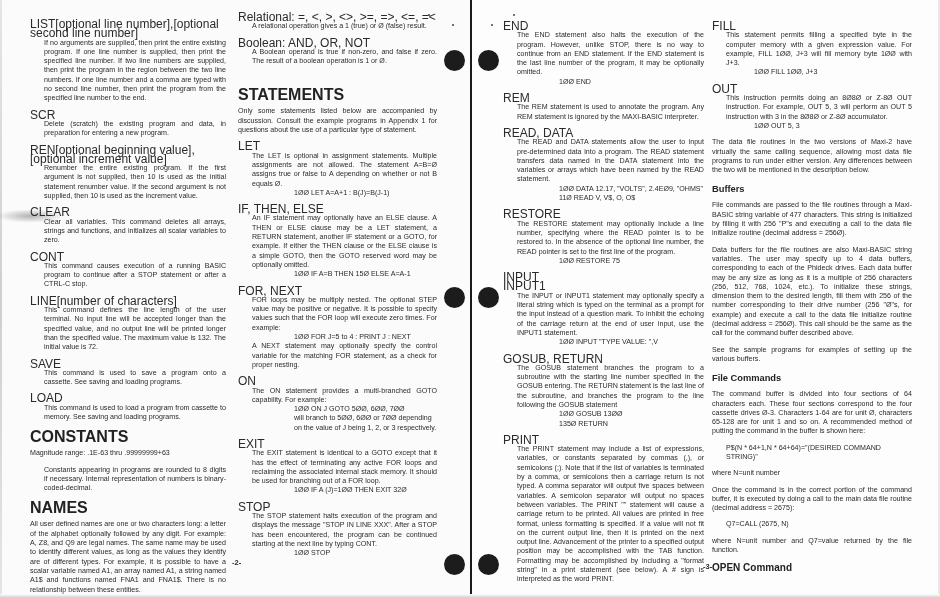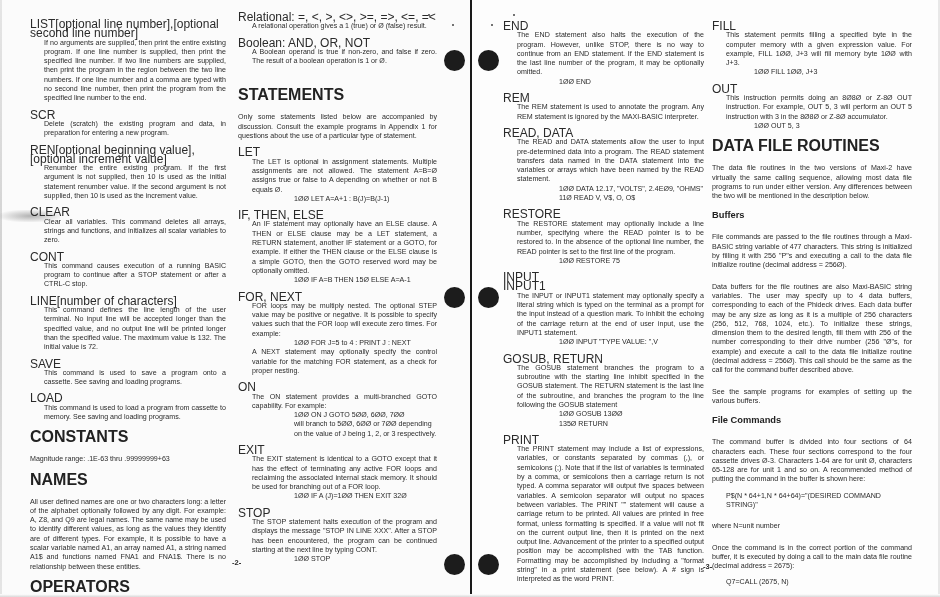--- a/index.html
+++ b/index.html
@@ -25,21 +25,21 @@
   .c2 { left:238px; width:199px; top:13px; }
   .c3 { left:503px; width:201px; top:22px; }
   .c4 { left:712px; width:200px; top:22px; }
   .entry { margin:0 0 7px 0; }
   .term { font-size:12px; }
   .body { padding-left:14px; text-align:justify; }
   .code { padding-left:56px; }
   .h { font-weight:bold; font-size:16px; line-height:13px; margin:8px 0 6px 0; color:#222; }
   .h2 { font-weight:bold; font-size:9.3px; line-height:12px; margin:8px 0 6px 0; color:#222; }
   .h3 { font-weight:bold; font-size:10px; line-height:10px; margin:8px 0 5px 0; color:#222; }
-  .p { text-align:justify; margin:12px 0 7px 0; }
+  .p { text-align:justify; margin:6px 0 7px 0; }
   .indent { padding-left:14px; }
   .code-i { padding-left:14px; margin:0 0 7px 0; }
   .pagenum { position:absolute; font-size:7.5px; font-weight:bold; }
   .hole {
     position:absolute; width:21px; height:21px; border-radius:50%; background:#1c1c1c;
   }
   .smudge {
     position:absolute; left:0; top:210px; width:60px; height:12px;
     background:radial-gradient(ellipse at center, rgba(120,120,120,0.55) 0%, rgba(160,160,160,0.25) 55%, rgba(255,255,255,0) 80%);
   }
@@ -100,20 +100,21 @@
     <div class="term">SAVE</div>
     <div class="body">This command is used to save a program onto a cassette. See saving and loading programs.</div>
   </div>
   <div class="entry">
     <div class="term">LOAD</div>
     <div class="body">This command is used to load a program from cassette to memory. See saving and loading programs.</div>
   </div>
 
   <div class="h">CONSTANTS</div>
   <div class="p">Magnitude range:   .1E-63 thru .99999999+63</div>
+  <div class="p indent">Constants appearing in programs are rounded to 8 digits if necessary. Internal representation of numbers is binary-coded-decimal.</div>
 
   <div class="h">NAMES</div>
   <div class="p">All user defined names are one or two characters long: a letter of the alphabet optionally followed by any digit. For example: A, Z8, and Q9 are legal names. The same name may be used to identify different values, as long as the values they identify are of different types. For example, it is possible to have a scalar variable named A1, an array named A1, a string named A1$ and functions named FNA1 and FNA1$. There is no relationship between these entities.</div>
 
   <div class="h">OPERATORS</div>
 
 </div>
 
 <div class="pagenum" style="left:232px;top:558px;">-2-</div>
 
@@ -186,21 +187,21 @@
     <div class="code">1ØØ RESTORE 75</div>
   </div>
   <div class="entry">
     <div class="term" style="white-space:pre-line;">INPUT
 INPUT1</div>
     <div class="body">The INPUT or INPUT1 statement may optionally specify a literal string which is typed on the terminal as a prompt for the input instead of a question mark. To inhibit the echoing of the carriage return at the end of user input, use the INPUT1 statement.</div>
     <div class="code">1ØØ INPUT "TYPE VALUE: ",V</div>
   </div>
   <div class="entry">
     <div class="term">GOSUB, RETURN</div>
-    <div class="body">The GOSUB statement branches the program to a subroutine with the starting line inhibit specified in the GOSUB statement. The RETURN statement is the last line of the subroutine, and branches the program to the line following the GOSUB statement</div>
+    <div class="body">The GOSUB statement branches the program to a subroutine with the starting line number specified in the GOSUB entering. The RETURN statement is the last line of the subroutine, and branches the program to the line following the GOSUB statement</div>
     <div class="code">1ØØ GOSUB 13ØØ</div>
     <div class="code">135Ø RETURN</div>
   </div>
   <div class="entry">
     <div class="term">PRINT</div>
     <div class="body">The PRINT statement may include a list of expressions, variables, or constants separated by commas (,), or semicolons (;). Note that if the list of variables is terminated by a comma, or semicolons then a carriage return is not typed. A comma separator will output five spaces between variables. A semicolon separator will output no spaces between variables. The PRINT "" statement will cause a carriage return to be printed. All values are printed in free format, unless formatting is specified. If a value will not fit on the current output line, then it is printed on the next output line. Advancement of the printer to a specified output position may be accomplished with the TAB function. Formatting may be accomplished by including a "format string" in a print statement (see below). A # sign is interpreted as the word PRINT.</div>
 
   </div>
 </div>
 
@@ -211,21 +212,20 @@
     <div class="term">FILL</div>
     <div class="body">This statement permits filling a specified byte in the computer memory with a given expression value. For example, FILL 1ØØ, J+3 will fill memory byte 1ØØ with J+3.</div>
     <div class="code" style="padding-left:42px;">1ØØ FILL 1ØØ, J+3</div>
   </div>
   <div class="entry">
     <div class="term">OUT</div>
     <div class="body">This instruction permits doing an 8Ø8Ø or Z-8Ø OUT instruction. For example, OUT 5, 3 will perform an OUT 5 instruction with 3 in the 8Ø8Ø or Z-8Ø accumulator.</div>
     <div class="code" style="padding-left:42px;">1ØØ OUT 5, 3</div>
   </div>
 
-  <div class="h">DATA FILE ROUTINES</div>
   <div class="p">The data file routines in the two versions of Maxi-2 have virtually the same calling sequence, allowing most data file programs to run under either version. Any differences between the two will be mentioned in the description below.</div>
 
   <div class="h2">Buffers</div>
   <div class="p">File commands are passed to the file routines through a Maxi-BASIC string variable of 477 characters. This string is initialized by filling it with 256 "P"s and executing a call to the data file initialize routine (decimal address = 256Ø).</div>
   <div class="p">Data buffers for the file routines are also Maxi-BASIC string variables. The user may specify up to 4 data buffers, corresponding to each of the Phideck drives. Each data buffer may be any size as long as it is a multiple of 256 characters (256, 512, 768, 1024, etc.). To initialize these strings, dimension them to the desired length, fill them with 256 of the number corresponding to their drive number (256 "Ø"s, for example) and execute a call to the data file initialize routine (decimal address = 256Ø). This call should be the same as the call for the command buffer described above.</div>
   <div class="p">See the sample programs for examples of setting up the various buffers.</div>
 
   <div class="h2">File Commands</div>
   <div class="p">The command buffer is divided into four sections of 64 characters each. These four sections correspond to the four cassette drives Ø-3. Characters 1-64 are for unit Ø, characters 65-128 are for unit 1 and so on. A recommended method of putting the command in the buffer is shown here:</div>
   <div class="code-i">P$(N * 64+1,N * 64+64)="(DESIRED COMMAND STRING)"</div>

